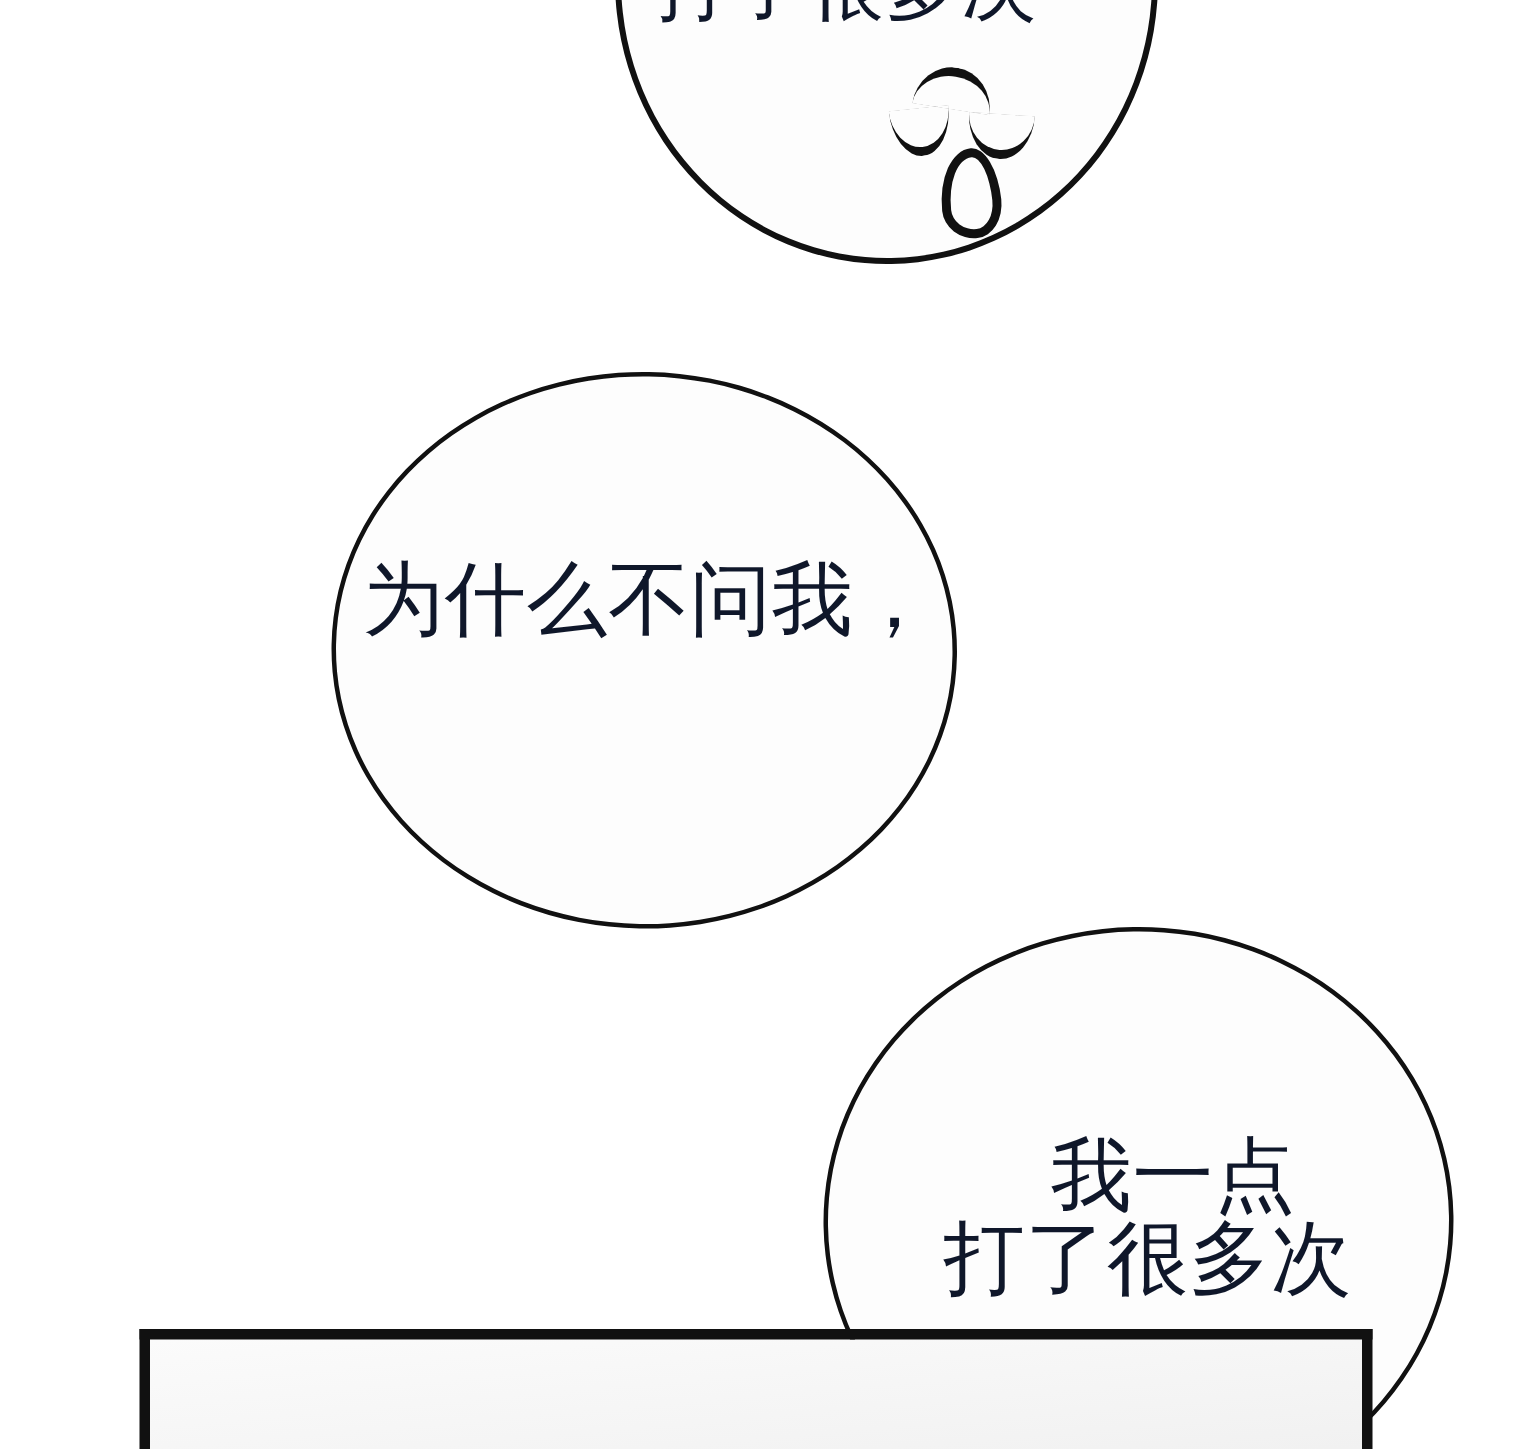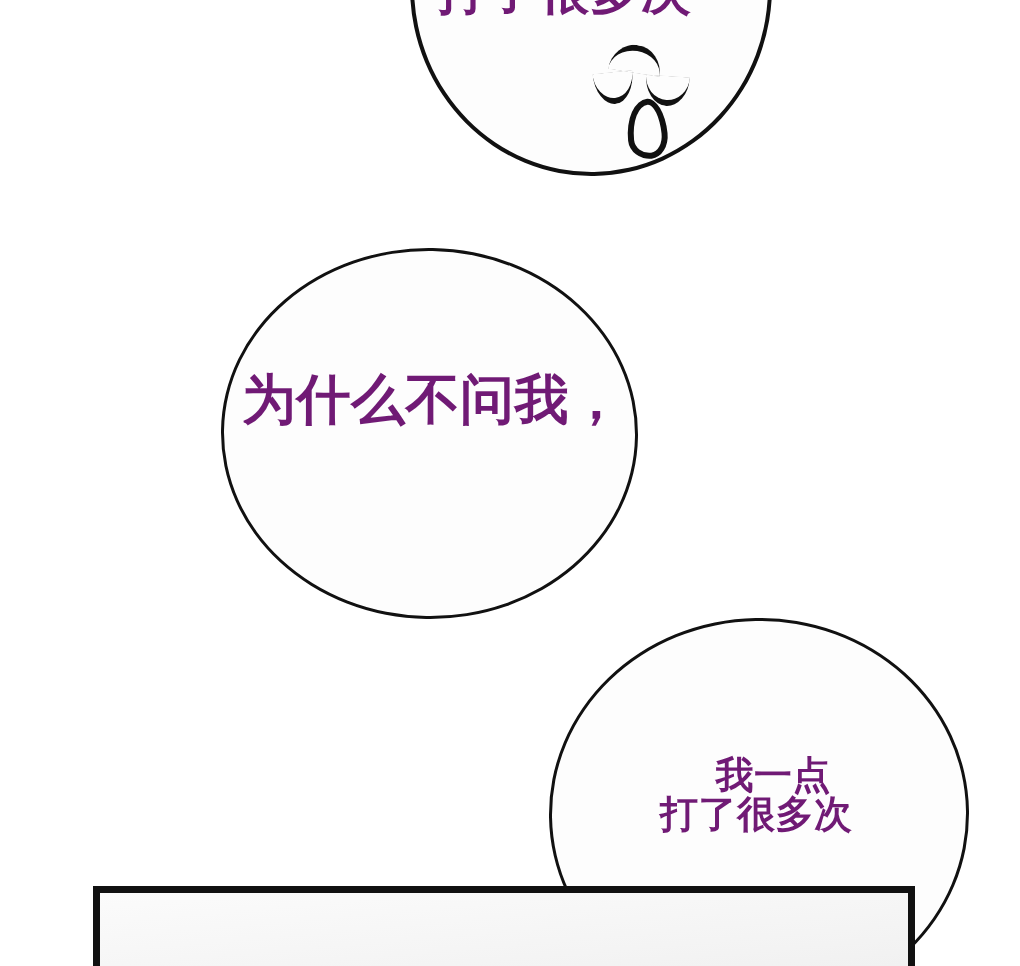--- a/index.html
+++ b/index.html
@@ -21,25 +21,25 @@
   
   .bubble {
     position: absolute;
     box-sizing: border-box;
     background: #fdfdfd;
     border: 3px solid #111111;
     border-radius: 50%;
   }
   .bubble-text {
     position: absolute;
-    color: #701a75;
+    color: #0f172a;
     white-space: pre;
     line-height: 1.02;
     letter-spacing: 0.5px;
-    font-weight: 700;
+    font-weight: 400;
     font-family: "DejaVu Sans", "Liberation Sans", sans-serif;
   }
 
   
   #bubble-1 {
     left: 410px;
     top: -202px;
     width: 362px;
     height: 378px;
     border-width: 4px;
@@ -111,23 +111,22 @@
   #bubble-3 {
     left: 549px;
     top: 618px;
     width: 420px;
     height: 392px;
     transform: rotate(-1deg);
   }
   #bubble-3-text {
     left: 629px;
     top: 756px;
-    font-size: 38px;
+    font-size: 54px;
     text-align: center;
-    margin-left: 31px;
   }
   #bubble-3-text .line1 { display: block; padding-left: 34px; }
   #bubble-3-text .line2 { display: block; }
 
   
   #panel-frame {
     position: absolute;
     left: 93px;
     top: 886px;
     width: 822px;

